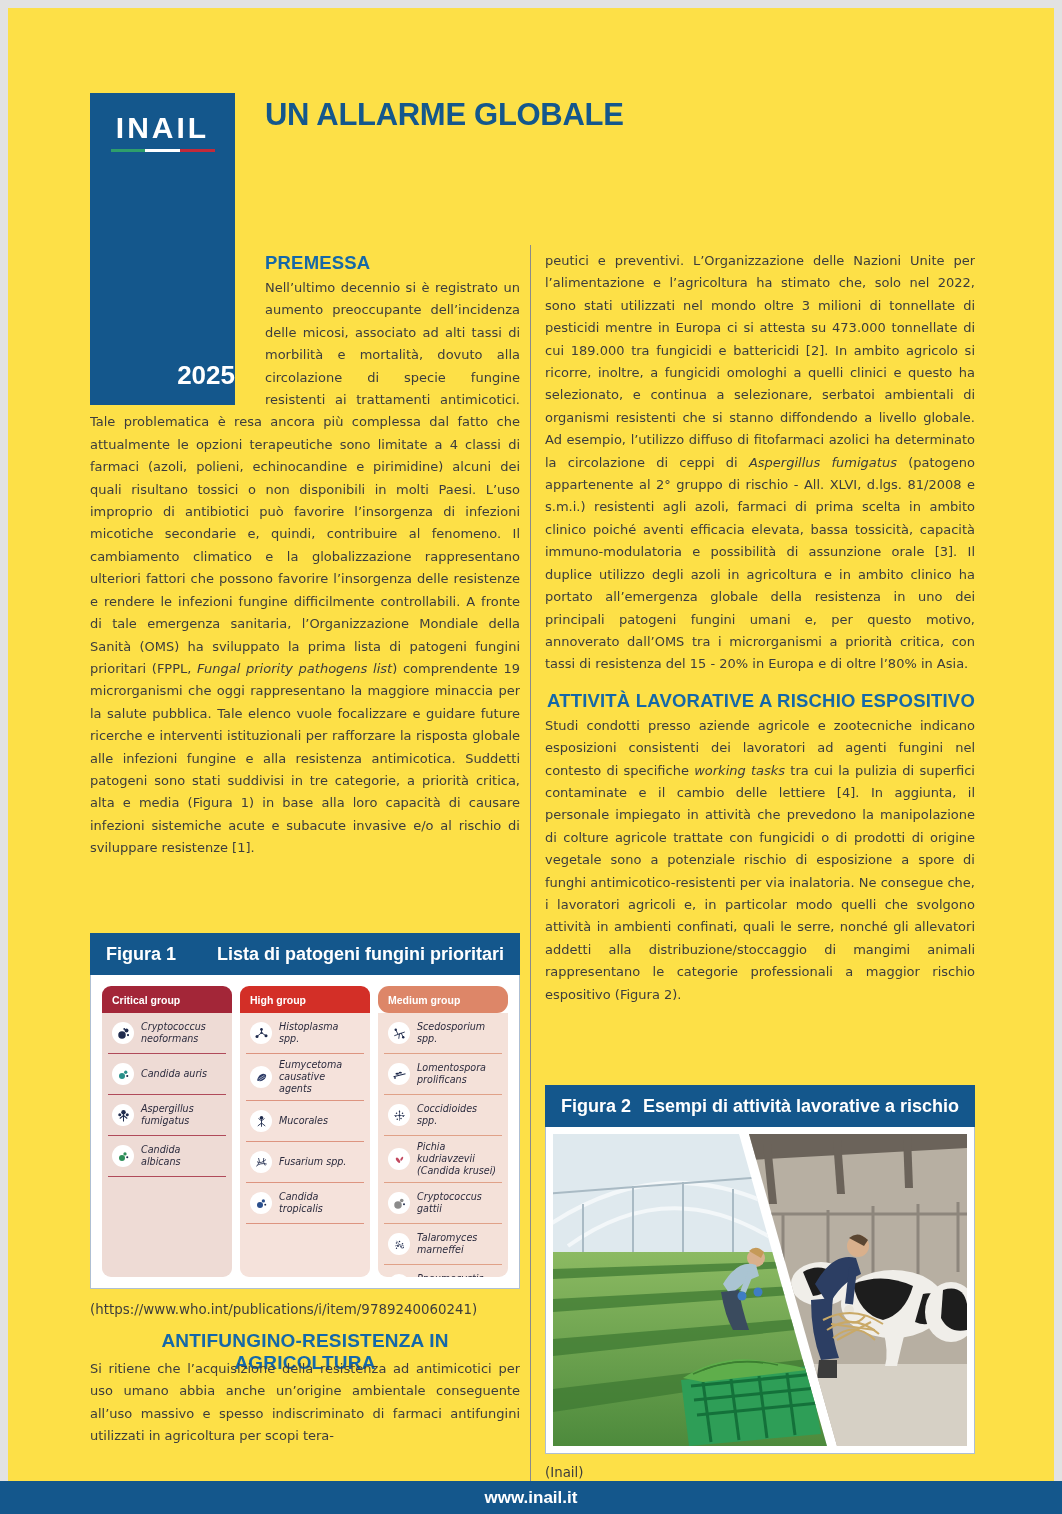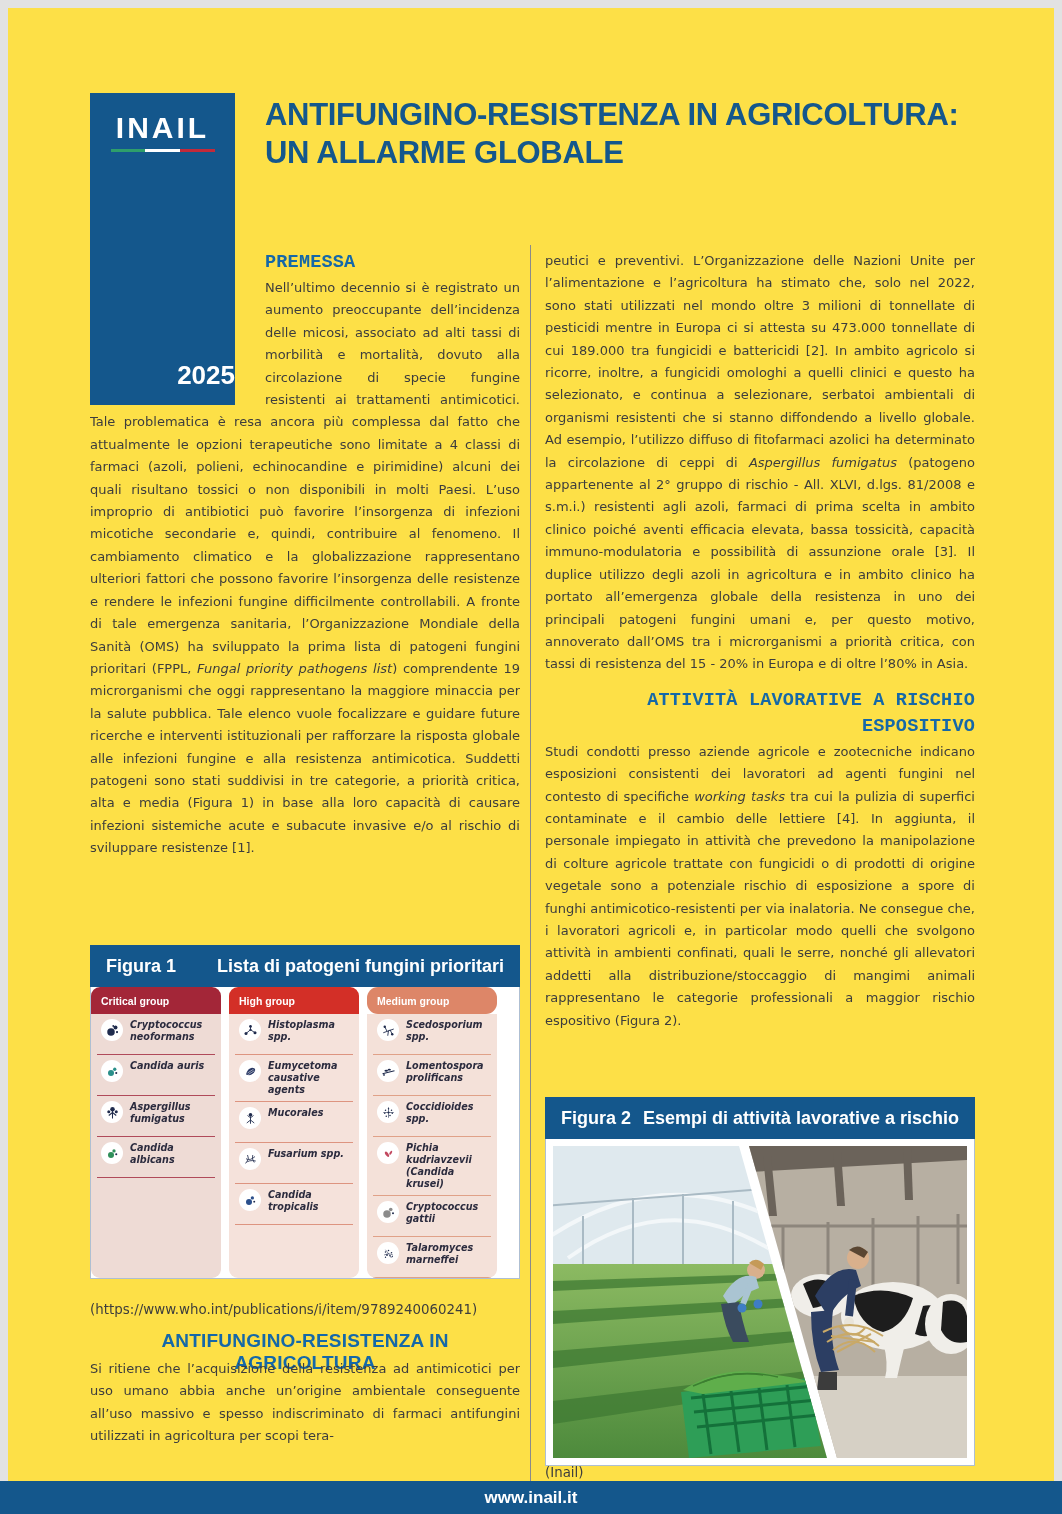--- a/index.html
+++ b/index.html
@@ -45,47 +45,46 @@
   
   .col-divider {
     position:absolute; left:522px; top:237px; width:1px; height:1236px;
     background:#8a8a8a;
   }
   .left-col  { position:absolute; left:82px;  top:242px; width:430px; }
   .right-col { position:absolute; left:537px; top:242px; width:430px; height:835px; overflow:hidden; }
   .logo-spacer { float:left; width:175px; height:158px; }
   .sec-head {
     color:#1568a8; font-weight:bold; font-size:18.5px; line-height:26px;
-    margin:0 0 1px 0; font-family:Liberation Mono, monospace; letter-spacing:0.2px;
+    margin:0 0 1px 0; font-family:Liberation Sans, sans-serif; letter-spacing:0.2px;
   }
   .body-text {
     color:#3d3d3d; font-size:13px; line-height:22.4px;
     text-align:justify; margin:0;
     font-family:"DejaVu Sans",sans-serif;
   }
   .it { font-style:italic; }
   .left-text-block { height:683px; overflow:hidden; }
   
   .fig-panel-1 { position:absolute; left:82px; top:925px; width:430px; }
   .fig-panel-2 { position:absolute; left:537px; top:1077px; width:430px; }
   .fig-bar {
     height:42px; background:#14578c; color:#ffffff;
     display:flex; align-items:center; justify-content:space-between;
     padding:0 16px; box-sizing:border-box;
     font-family:"Liberation Sans",sans-serif;
-    margin-top:12px;
   }
   .fig-bar .fig-label { font-weight:bold; font-size:18px; }
   .fig-bar .fig-title { font-weight:bold; font-size:18px; }
   .fig-body {
     border:1px solid #aebfd2; border-top:none; background:#ffffff;
     box-sizing:border-box;
   }
   
-  .f1-body { display:flex; gap:8px; }
+  .f1-body { padding:11px; display:flex; gap:8px; }
   .f1-col { width:130px; box-sizing:border-box; }
   .f1-col-head {
     height:27px; border-radius:9px 9px 0 0; color:#ffffff;
     font-size:10.5px; font-weight:bold; display:flex; align-items:center;
     padding:0 10px; box-sizing:border-box;
     font-family:"Liberation Sans",sans-serif;
   }
   .f1-col-body {
     height:264px; border-radius:0 0 9px 9px; overflow:hidden;
     padding:0 2px; box-sizing:border-box;
@@ -93,25 +92,24 @@
   .g-critical .f1-col-head { background:#a32638; }
   .g-critical .f1-col-body { background:#eedbd5; }
   .g-critical { --sep:#b04a5a; }
   .g-high .f1-col-head { background:#d32f27; }
   .g-high .f1-col-body { background:#f5e2db; }
   .g-high { --sep:#dd9480; }
   .g-medium .f1-col-head { background:#dd8668;border-radius:11px; }
   .g-medium .f1-col-body { background:#f4e1d9; }
   .g-medium { --sep:#e0a188; }
   .f1-row {
-    display:flex; gap:7px;
+    display:flex; align-items:center; gap:7px;
     padding:5px 4px; min-height:30px;
     border-bottom:1px solid var(--sep);
     margin:0 4px;
-    font-weight:bold;
   }
   .f1-icon {
     width:22px; height:22px; min-width:22px; border-radius:50%;
     background:#ffffff; display:flex; align-items:center; justify-content:center;
   }
   .f1-icon svg { width:15px; height:15px; }
   .f1-name {
     font-style:italic; font-size:9.6px; line-height:12px; color:#2b2b3e;
   }
   .src-url {
@@ -154,21 +152,20 @@
       <div class="logo-tricolor">
         <div class="g"></div>
           <div class="w"></div>
           <div class="r"></div>
       </div>
     </div>
     <div class="year">2025</div>
   </div>
 
   <div class="doc-title">
-    <div>ANTIFUNGINO-RESISTENZA IN AGRICOLTURA:</div>
     <div>UN ALLARME GLOBALE</div>
   </div>
 
   <div class="col-divider"></div>
 
   <div class="left-col">
     <div class="left-text-block">
       <div class="logo-spacer"></div>
       <h3 class="sec-head">PREMESSA</h3>
       <p class="body-text"><span>Nell’ultimo decennio si è registrato un aumento preoccupante dell’incidenza delle micosi, associato ad alti tassi di morbilità e mortalità, dovuto alla circolazione di specie fungine resistenti ai trattamenti antimicotici. Tale problematica è resa ancora più complessa dal fatto che attualmente le opzioni terapeutiche sono limitate a 4 classi di farmaci (azoli, polieni, echinocandine e pirimidine) alcuni dei quali risultano tossici o non disponibili in molti Paesi. L’uso improprio di antibiotici può favorire l’insorgenza di infezioni micotiche secondarie e, quindi, contribuire al fenomeno. Il cambiamento climatico e la globalizzazione rappresentano ulteriori fattori che possono favorire l’insorgenza delle resistenze e rendere le infezioni fungine difficilmente controllabili. A fronte di tale emergenza sanitaria, l’Organizzazione Mondiale della Sanità (OMS) ha sviluppato la prima lista di patogeni fungini prioritari (FPPL, </span><span class="it">Fungal priority pathogens list</span><span>) comprendente 19 microrganismi che oggi rappresentano la maggiore minaccia per la salute pubblica. Tale elenco vuole focalizzare e guidare future ricerche e interventi istituzionali per rafforzare la risposta globale alle infezioni fungine e alla resistenza antimicotica. Suddetti patogeni sono stati suddivisi in tre categorie, a priorità critica, alta e media (Figura 1) in base alla loro capacità di causare infezioni sistemiche acute e subacute invasive e/o al rischio di sviluppare resistenze [1].</span></p>

